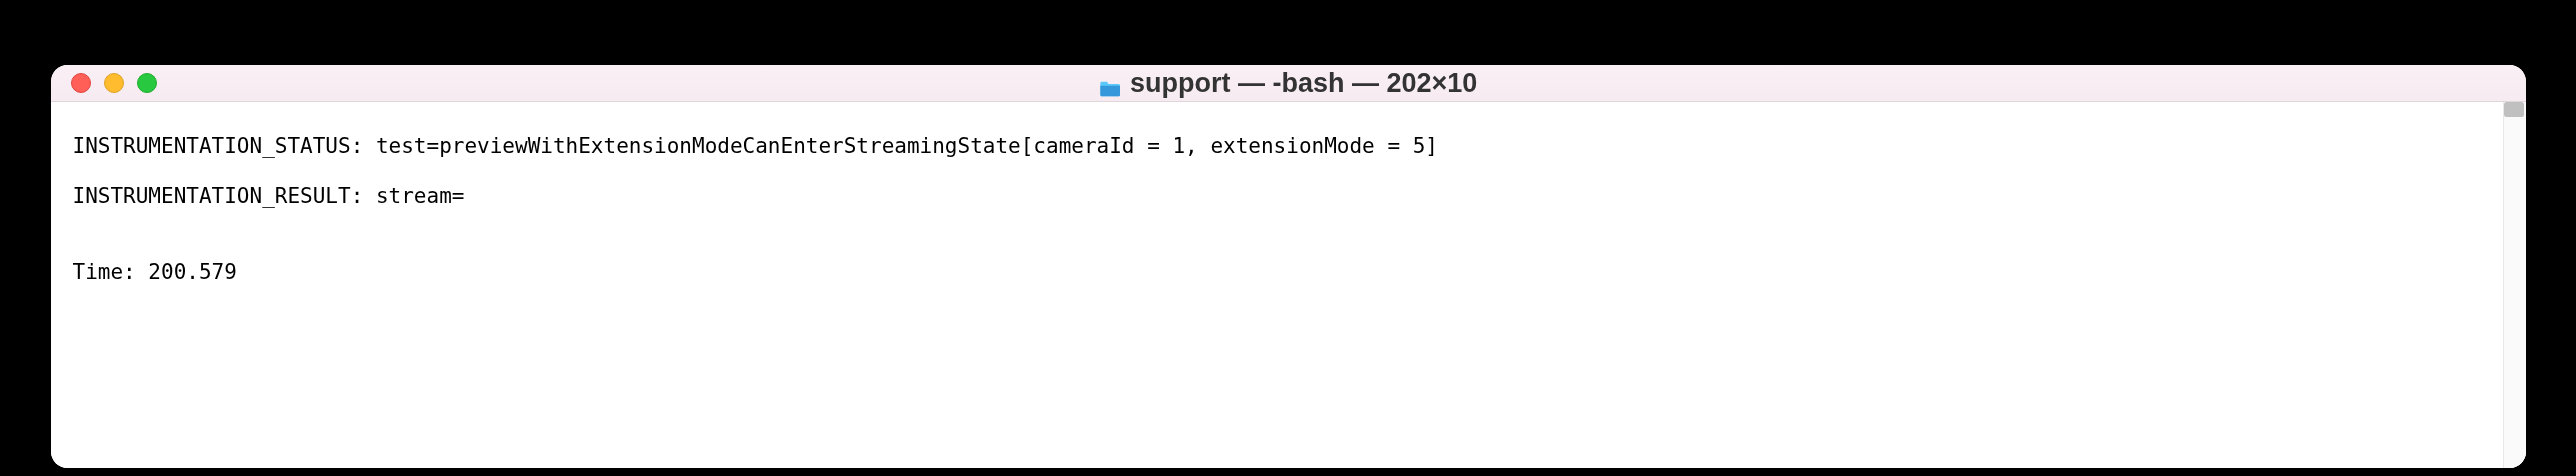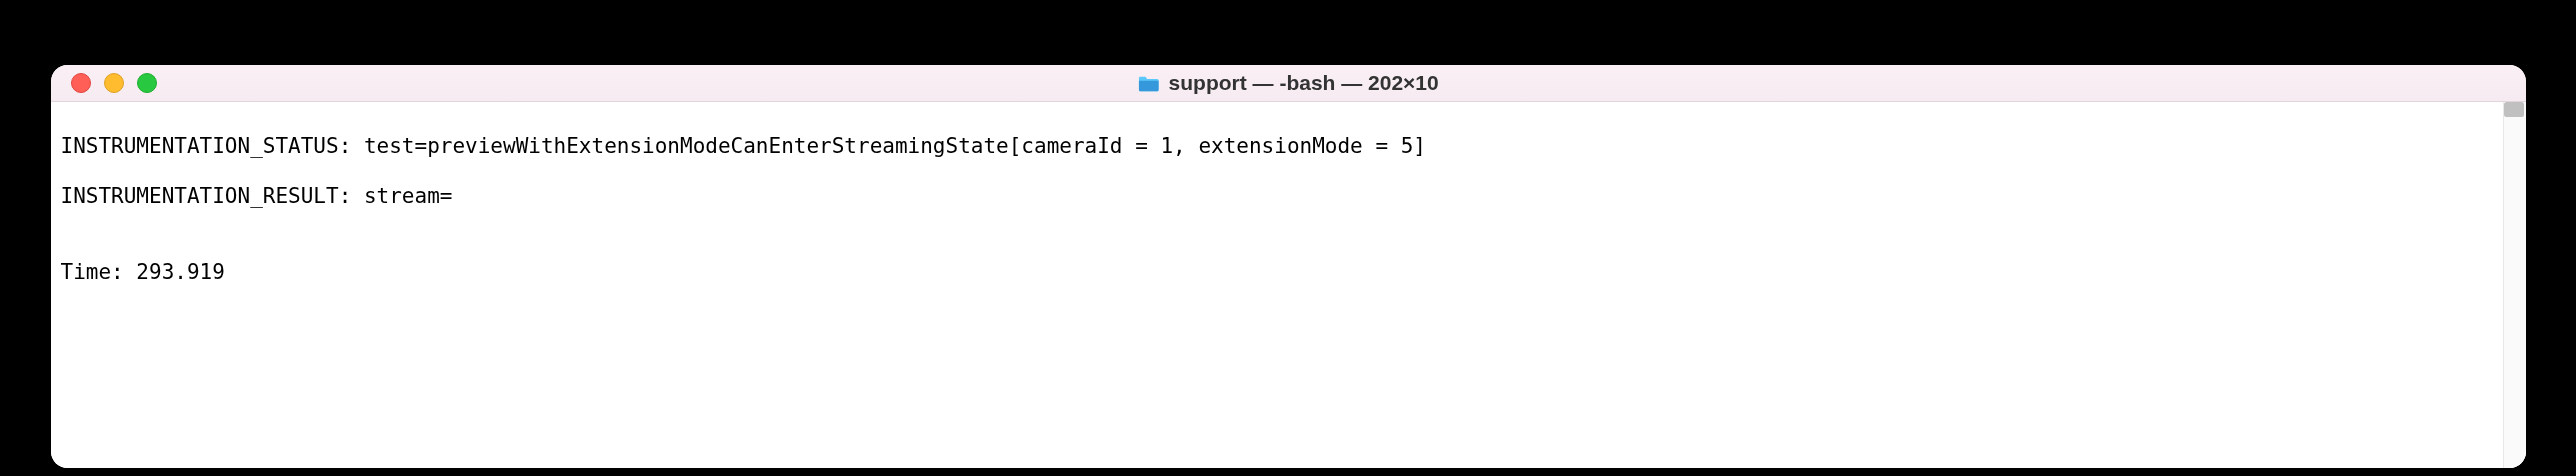--- a/index.html
+++ b/index.html
@@ -53,21 +53,21 @@
     .tl-green { background: #28c840; border: 0.8px solid #1dad2c; }
     
     .title-content {
       position: absolute;
       left: 50%;
       transform: translateX(-50%);
       display: flex;
       align-items: center;
       gap: 8.3px;
       font-family: -apple-system, "SF Pro Text", "Helvetica Neue", Arial, sans-serif;
-      font-size: 21px;
+      font-size: 27px;
       font-weight: 600;
       color: #333333;
       text-align: right;
     }
     
     .folder-icon {
       width: 23px;
       height: 18px;
       display: inline-block;
     }
@@ -99,20 +99,21 @@
       right: 1.7px;
       top: 0;
       width: 20px;
       height: 15px;
       background: #c0c0c0;
       border-radius: 2.5px;
     }
     
     .terminal-line {
       display: block;
+      margin-left: 12px;
     }
   </style>
 </head>
 <body>
 
 <div class="terminal-window">
   <div class="title-bar">
     <div class="traffic-lights">
       <div class="traffic-light tl-red"></div>
       <div class="traffic-light tl-yellow"></div>
@@ -125,21 +126,21 @@
           <path d="M2 7 L26 7 L26 18 C26 19.5 25 20 24 20 L4 20 C2.5 20 2 19 2 18 Z" fill="#3498db"></path>
         </svg>
       </span>
       <span>support — -bash — 202×10</span>
     </div>
   </div>
   <div class="terminal-body">
 <span class="terminal-line">INSTRUMENTATION_STATUS: test=previewWithExtensionModeCanEnterStreamingState[cameraId = 1, extensionMode = 5]</span>
 <span class="terminal-line">INSTRUMENTATION_RESULT: stream=</span>
 <span class="terminal-line"></span>
-<span class="terminal-line">Time: 293.919</span>
+<span class="terminal-line">Time: 200.579</span>
 <span class="terminal-line"></span>
 <span class="terminal-line"></span>
 <span class="terminal-line"></span>
 
     <div class="scrollbar-track">
       <div class="scrollbar-thumb-top"></div>
       
     </div>
   </div>
 </div>

